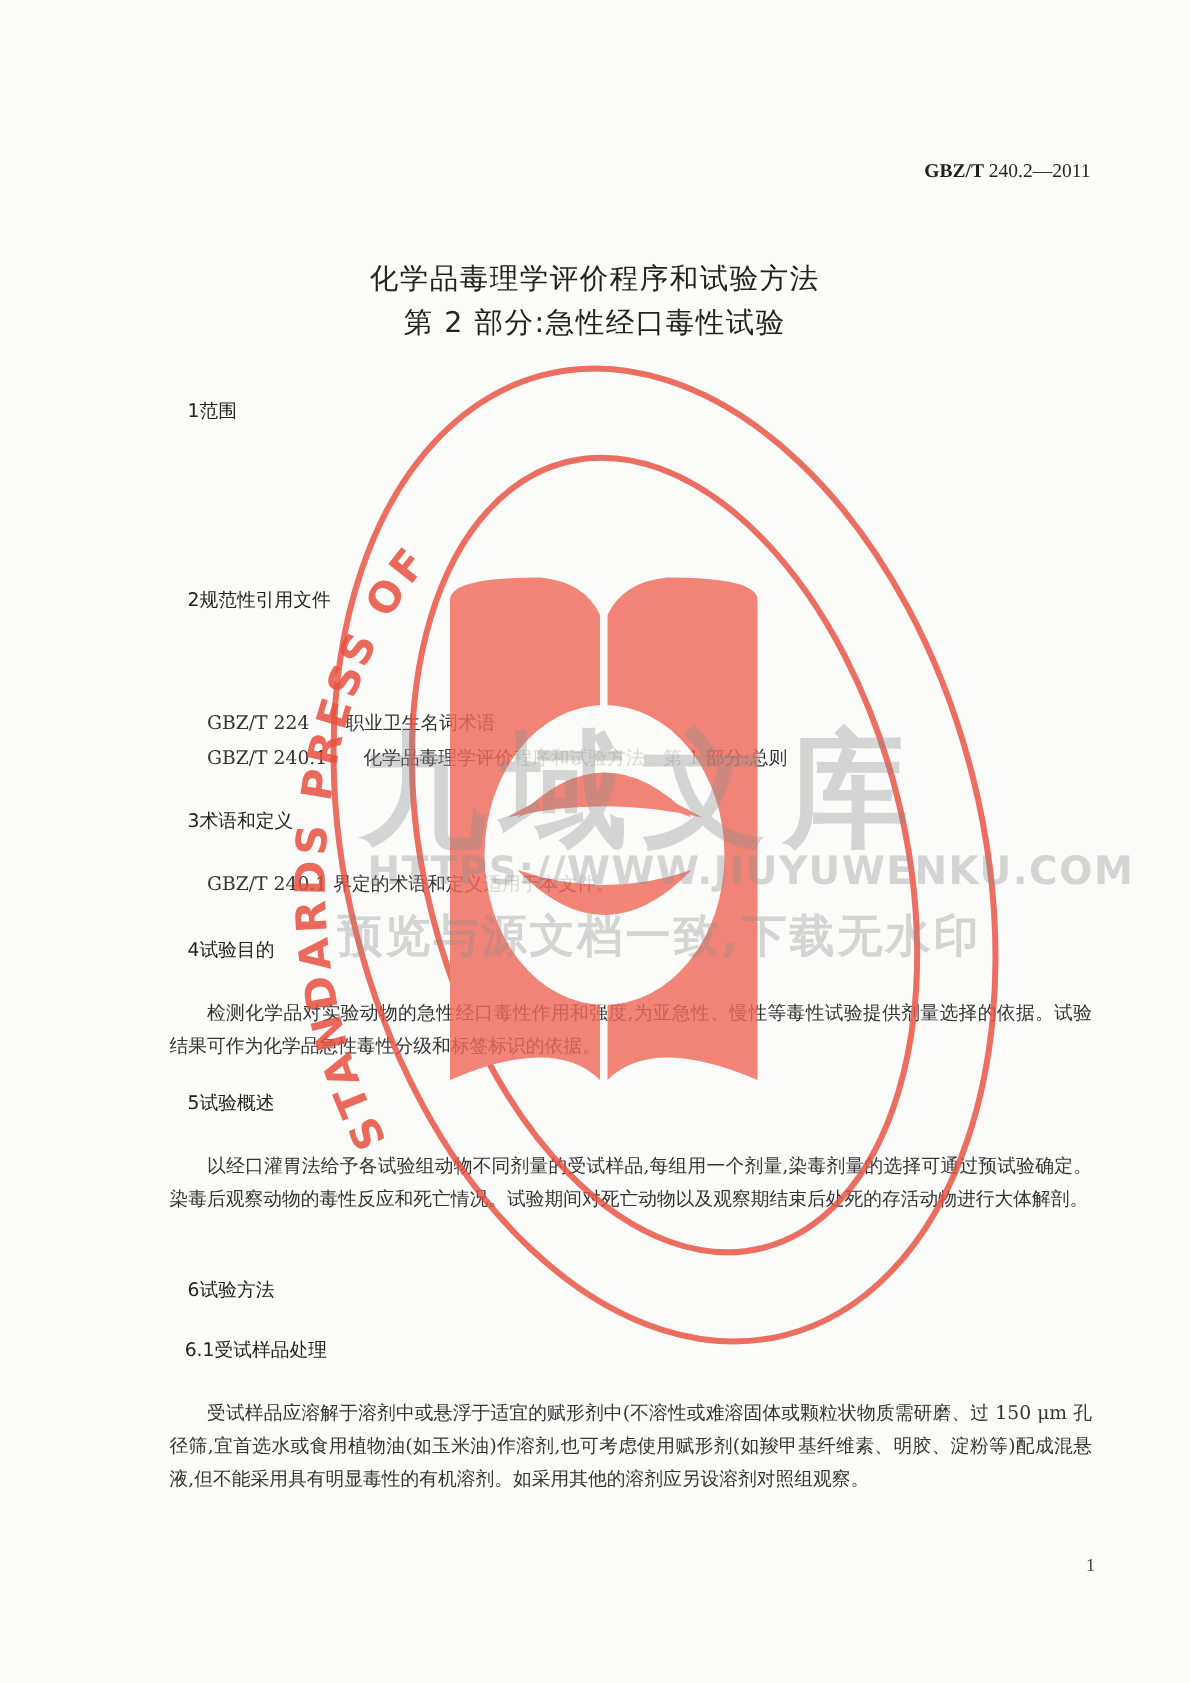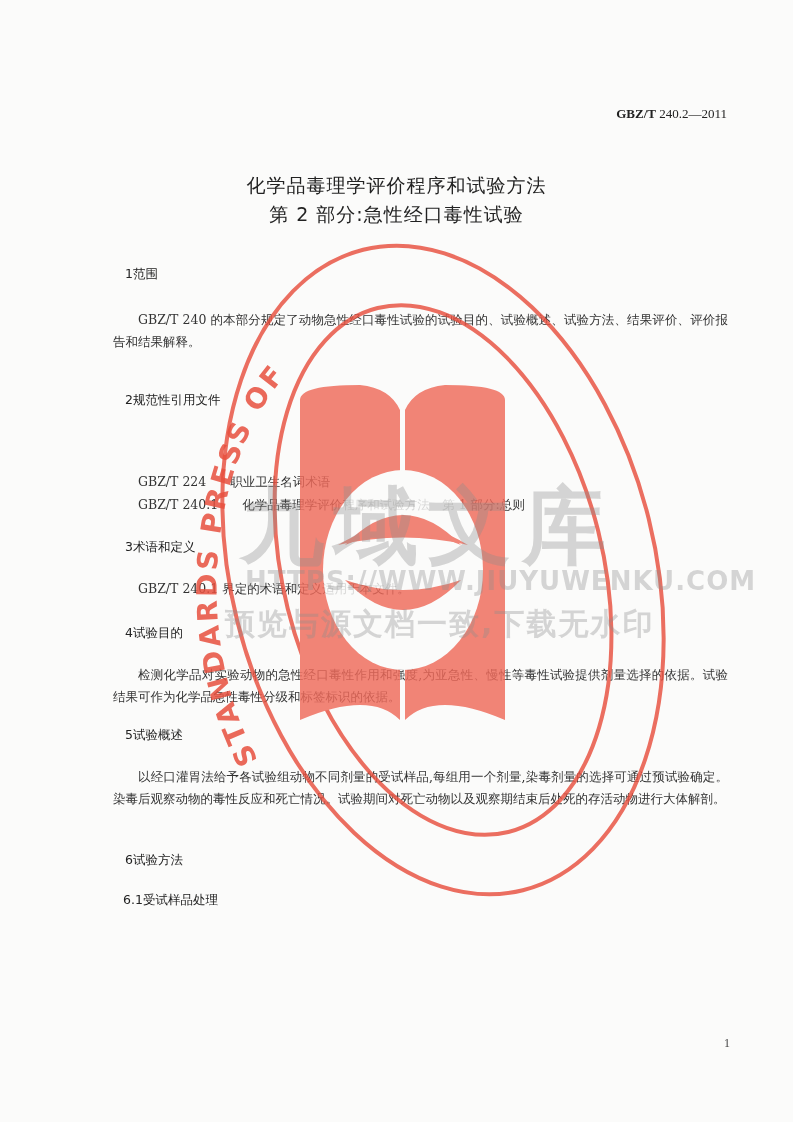--- a/index.html
+++ b/index.html
@@ -57,21 +57,20 @@
     <b>GBZ/T</b>
     <span>240.2—2011</span>
   </div>
 
   <div class="title t1">化学品毒理学评价程序和试验方法</div>
   <div class="title t2">第 2 部分:急性经口毒性试验</div>
 
   <div class="h" style="top:266px">
     <span class="num">1</span><span>范围</span>
   </div>
-  <div class="p" style="top:309px">GBZ/T 240 的本部分规定了动物急性经口毒性试验的试验目的、试验概述、试验方法、结果评价、评价报告和结果解释。</div>
 
   <div class="h" style="top:392px">
     <span class="num">2</span><span>规范性引用文件</span>
   </div>
   <div class="plain" style="top:474px">
     <span>GBZ/T 224</span><span>职业卫生名词术语</span>
   </div>
   <div class="plain" style="top:497px">
     <span>GBZ/T 240.1</span><span>化学品毒理学评价程序和试验方法　第 1 部分:总则</span>
   </div>
@@ -90,20 +89,21 @@
     <span class="num">5</span><span>试验概述</span>
   </div>
   <div class="p" style="top:766px">以经口灌胃法给予各试验组动物不同剂量的受试样品,每组用一个剂量,染毒剂量的选择可通过预试验确定。染毒后观察动物的毒性反应和死亡情况。试验期间对死亡动物以及观察期结束后处死的存活动物进行大体解剖。</div>
 
   <div class="h" style="top:852px">
     <span class="num">6</span><span>试验方法</span>
   </div>
   <div class="h h2" style="top:892px">
     <span class="num">6.1</span><span>受试样品处理</span>
   </div>
+  <div class="p" style="top:931px">受试样品应溶解于溶剂中或悬浮于适宜的赋形剂中(不溶性或难溶固体或颗粒状物质需研磨、过 150 μm 孔径筛,宜首选水或食用植物油(如玉米油)作溶剂,也可考虑使用赋形剂(如羧甲基纤维素、明胶、淀粉等)配成混悬液,但不能采用具有明显毒性的有机溶剂。如采用其他的溶剂应另设溶剂对照组观察。</div>
 
   <div class="pageno">1</div>
 
   <svg class="stamp" width="793" height="1122" viewBox="0 0 793 1122">
     <defs>
       <path id="ringpath" d="M 258 760 A 180 270 0 0 1 300 360" fill="none"></path>
     </defs>
     <g opacity="0.82">
       <ellipse cx="443" cy="570" rx="212" ry="330" fill="none" stroke="#e8503f" stroke-width="4" transform="rotate(-14 443 570)"></ellipse>
       <ellipse cx="443" cy="570" rx="160" ry="270" fill="none" stroke="#e8503f" stroke-width="4" transform="rotate(-14 443 570)"></ellipse>

